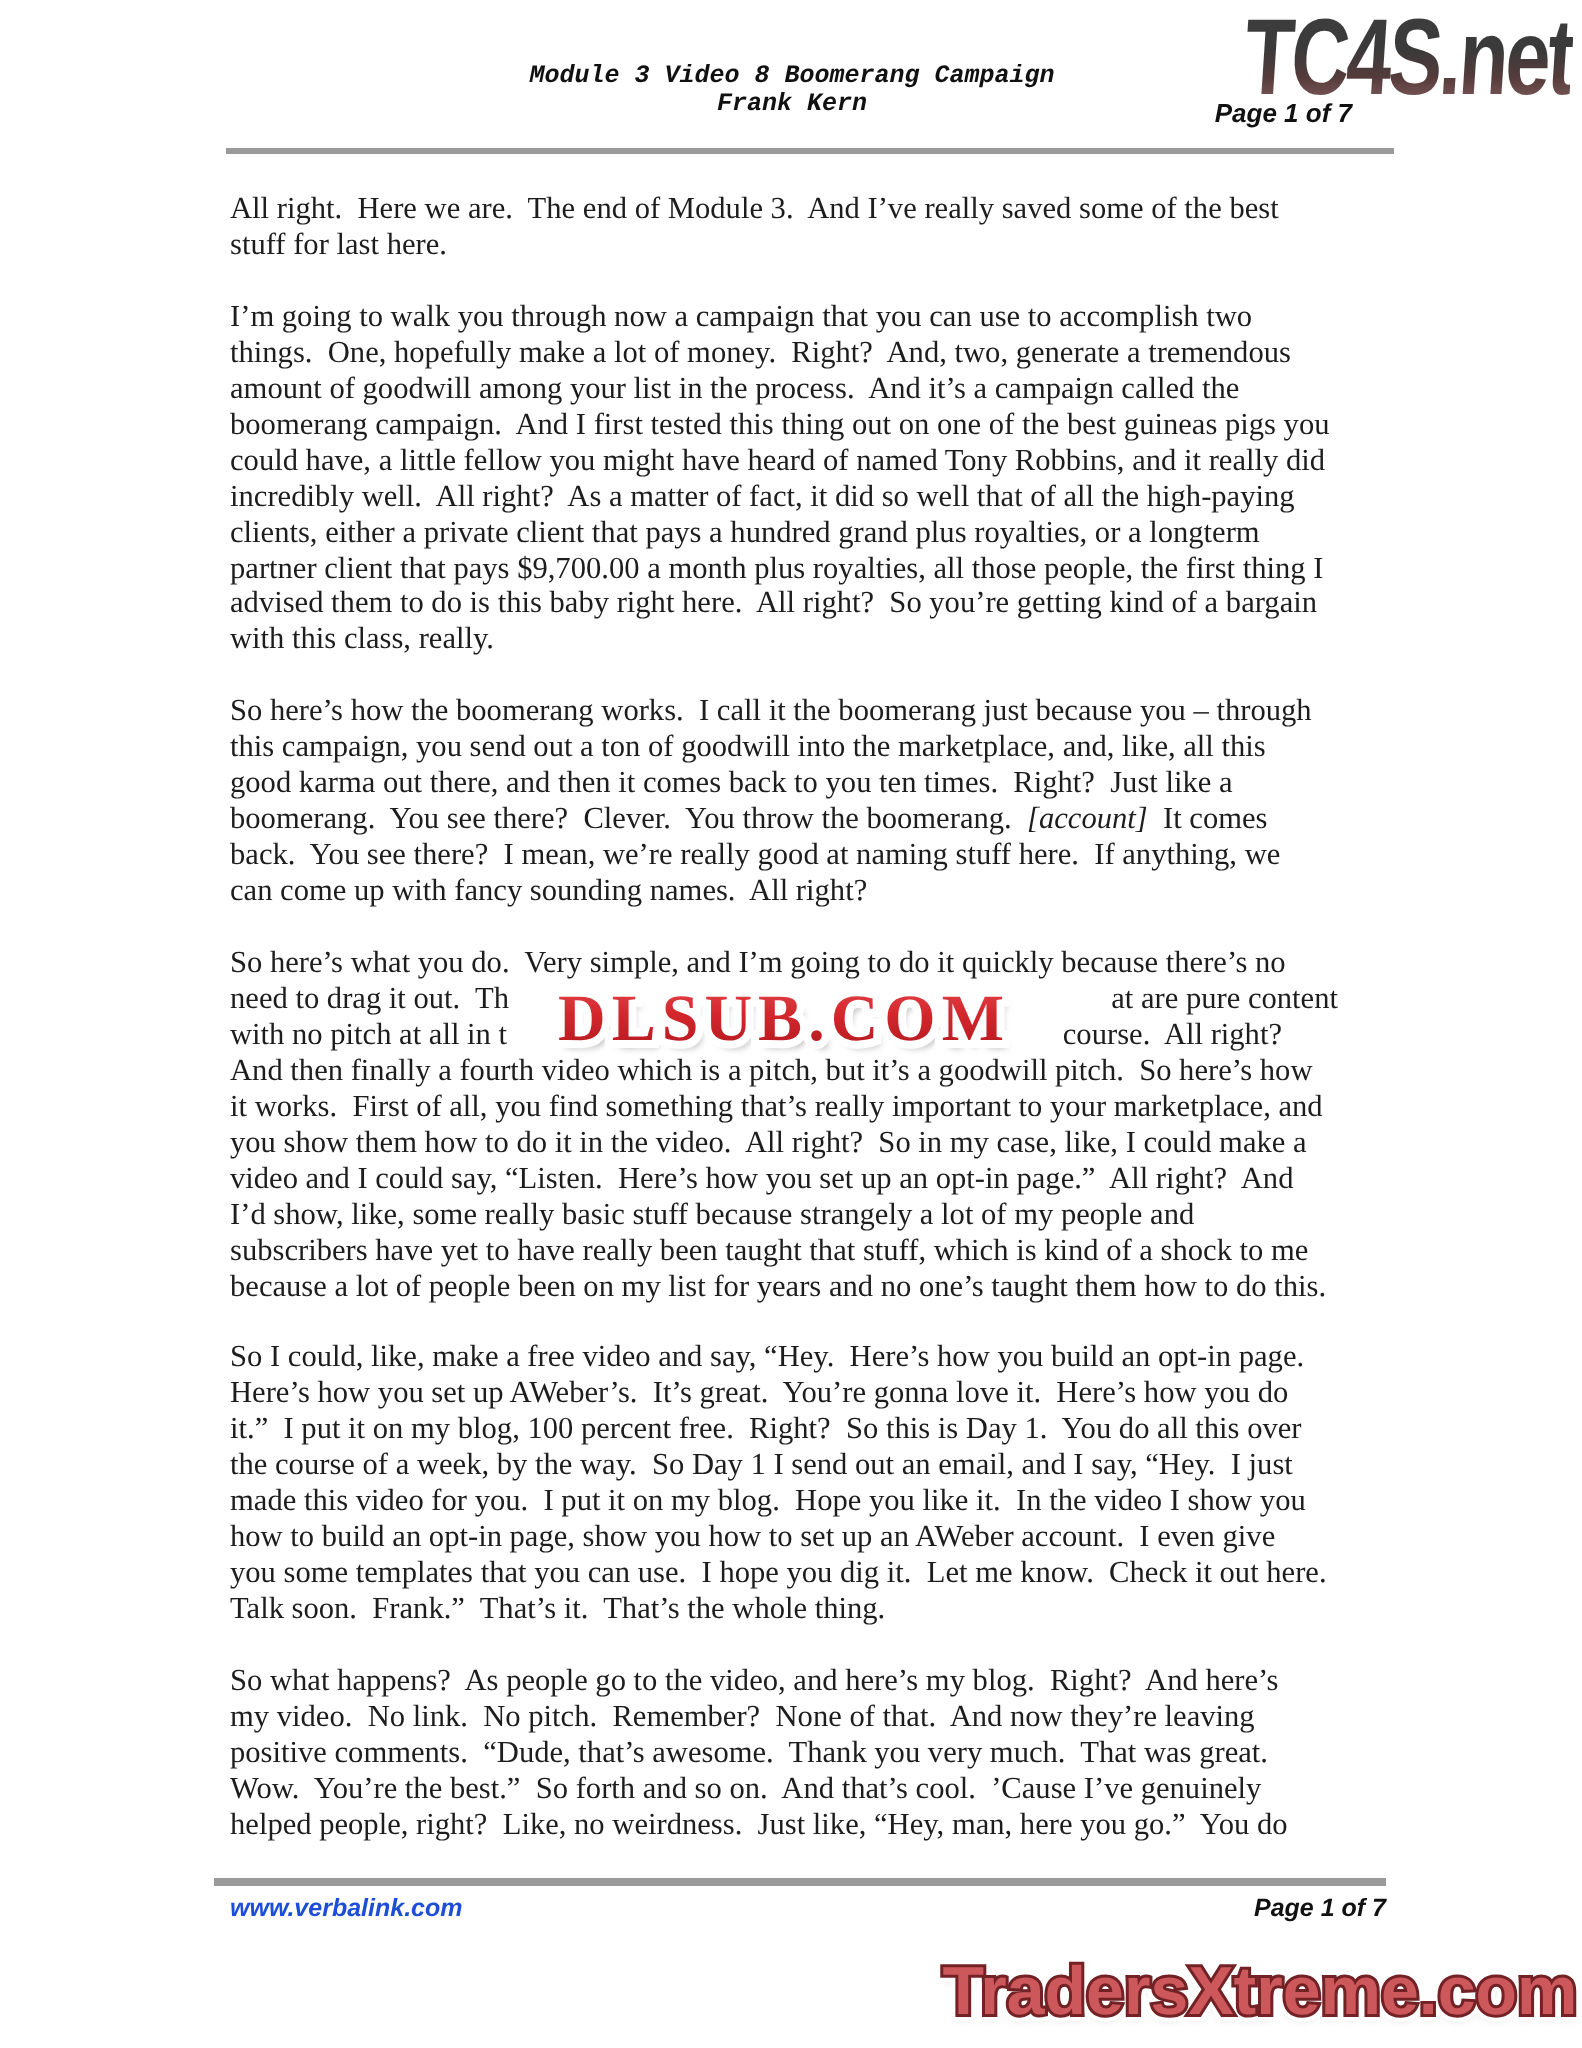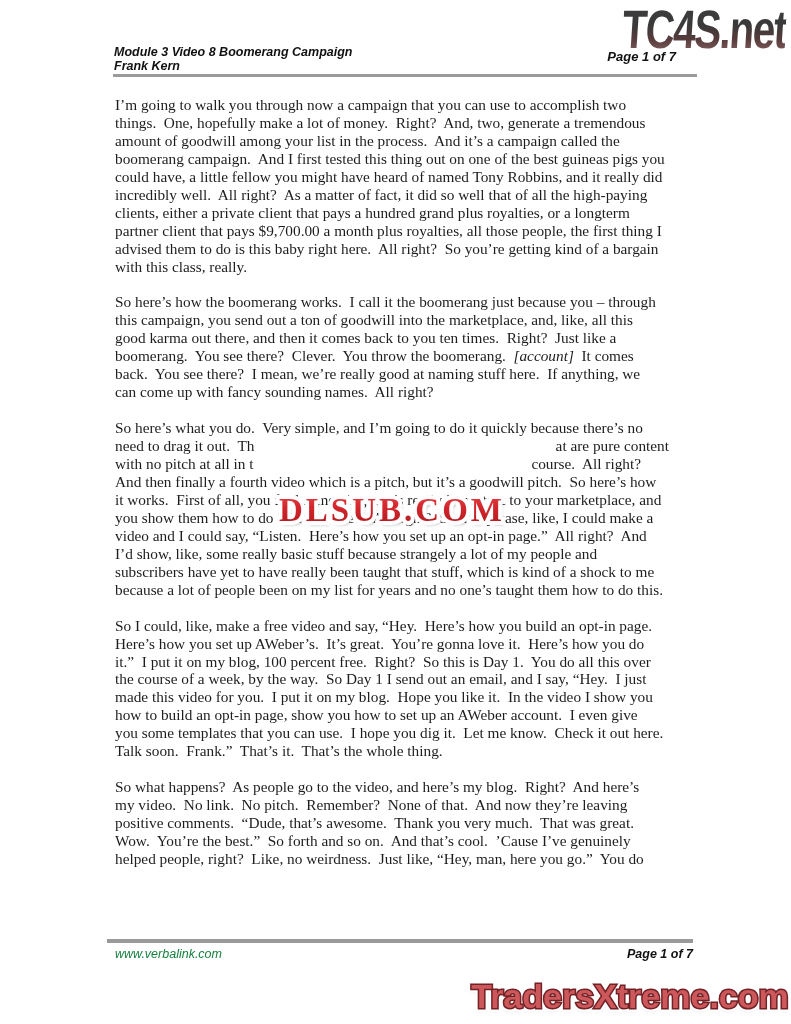--- a/index.html
+++ b/index.html
@@ -11,22 +11,22 @@
           font-family:"Liberation Sans", sans-serif; font-weight:bold; font-size:54px;
           letter-spacing:-2px; transform:scaleX(0.75) skewX(-5deg); transform-origin:100% 20%;
           background:linear-gradient(180deg,#3e3e3e 0%,#3a3a3a 42%,#553b3b 68%,#8d6565 100%);
           -webkit-background-clip:text; background-clip:text; color:transparent;
           -webkit-text-fill-color:transparent; }
 
   
   .hdr-pagenum { position:absolute; top:49px; left:400px; width:276px; text-align:right;
           font-family:"Liberation Sans", sans-serif; font-style:italic; font-weight:bold;
           font-size:13px; color:#111; }
-  .hdr-title { position:absolute; top:46px; left:114px; width:564px; text-align:left;
-          font-family:Liberation Sans, sans-serif; font-style:italic; font-weight:bold;
+  .hdr-title { position:absolute; top:32px; left:114px; width:564px; text-align:center;
+          font-family:Liberation Mono, monospace; font-style:italic; font-weight:bold;
           font-size:12.5px; line-height:13.5px; color:#111; }
   .hdr-rule { position:absolute; top:74px; left:113px; width:584px; height:3px; background:#9a9a9a; }
 
   
   .body-text { position:absolute; top:96px; left:115px; width:566px;
           font-size:15.3px; line-height:17.95px; color:#1d1d1d; }
   .para { margin:0 0 17.95px 0; white-space:pre; }
   .pblock { margin:0 0 17.95px 0; }
   .pblock .para { margin:0; }
   .wline { display:flex; justify-content:space-between; padding-right:12px; }
@@ -41,22 +41,22 @@
   .dlsub span { position:absolute; left:0; top:0; width:100%; }
   .dlsub .bk { -webkit-text-stroke:8px #ffffff; color:#ffffff;
           text-shadow:3px 4px 3px rgba(120,120,120,0.55); }
   .dlsub .ft { background:linear-gradient(180deg,#ef5b60 0%,#d3262c 45%,#9c1317 100%);
           -webkit-background-clip:text; background-clip:text; color:transparent;
           -webkit-text-fill-color:transparent; }
 
   
   .ftr-rule { position:absolute; top:939px; left:107px; width:586px; height:3.5px; background:#9a9a9a; }
   .ftr-left { position:absolute; top:947px; left:115px;
-          font-family:"Liberation Sans", sans-serif; font-style:italic; font-weight:normal;
-          font-size:12.5px; color:#15803d; }
+          font-family:"Liberation Sans", sans-serif; font-style:italic; font-weight:bold;
+          font-size:12.5px; color:#1d4ed8; }
   .ftr-right { position:absolute; top:947px; left:400px; width:293px; text-align:right;
           font-family:"Liberation Sans", sans-serif; font-style:italic; font-weight:bold;
           font-size:12.5px; color:#111; }
 
   
   .tx { position:absolute; top:977px; left:468px; width:324px; height:40px; text-align:center;
           font-family:"Liberation Sans", sans-serif; font-weight:bold; font-size:34px; line-height:38px; }
   .tx span { position:absolute; left:0; top:0; width:100%; }
   .tx .l1 { -webkit-text-stroke:7px #ffffff; color:#ffffff; text-shadow:0 2px 4px rgba(140,140,140,0.5); }
   .tx .l2 { -webkit-text-stroke:3px #722125; color:#722125; }
@@ -72,20 +72,22 @@
   <div class="hdr-pagenum">Page 1 of 7</div>
 
   <div class="hdr-title">
     <div>Module 3 Video 8 Boomerang Campaign</div>
     <div>Frank Kern</div>
   </div>
 
   <div class="hdr-rule"></div>
 
   <div class="body-text">
+    <p class="para">All right.  Here we are.  The end of Module 3.  And I’ve really saved some of the best
+stuff for last here.</p>
     <p class="para">I’m going to walk you through now a campaign that you can use to accomplish two
 things.  One, hopefully make a lot of money.  Right?  And, two, generate a tremendous
 amount of goodwill among your list in the process.  And it’s a campaign called the
 boomerang campaign.  And I first tested this thing out on one of the best guineas pigs you
 could have, a little fellow you might have heard of named Tony Robbins, and it really did
 incredibly well.  All right?  As a matter of fact, it did so well that of all the high-paying
 clients, either a private client that pays a hundred grand plus royalties, or a longterm
 partner client that pays $9,700.00 a month plus royalties, all those people, the first thing I
 advised them to do is this baby right here.  All right?  So you’re getting kind of a bargain
 with this class, really.</p>

